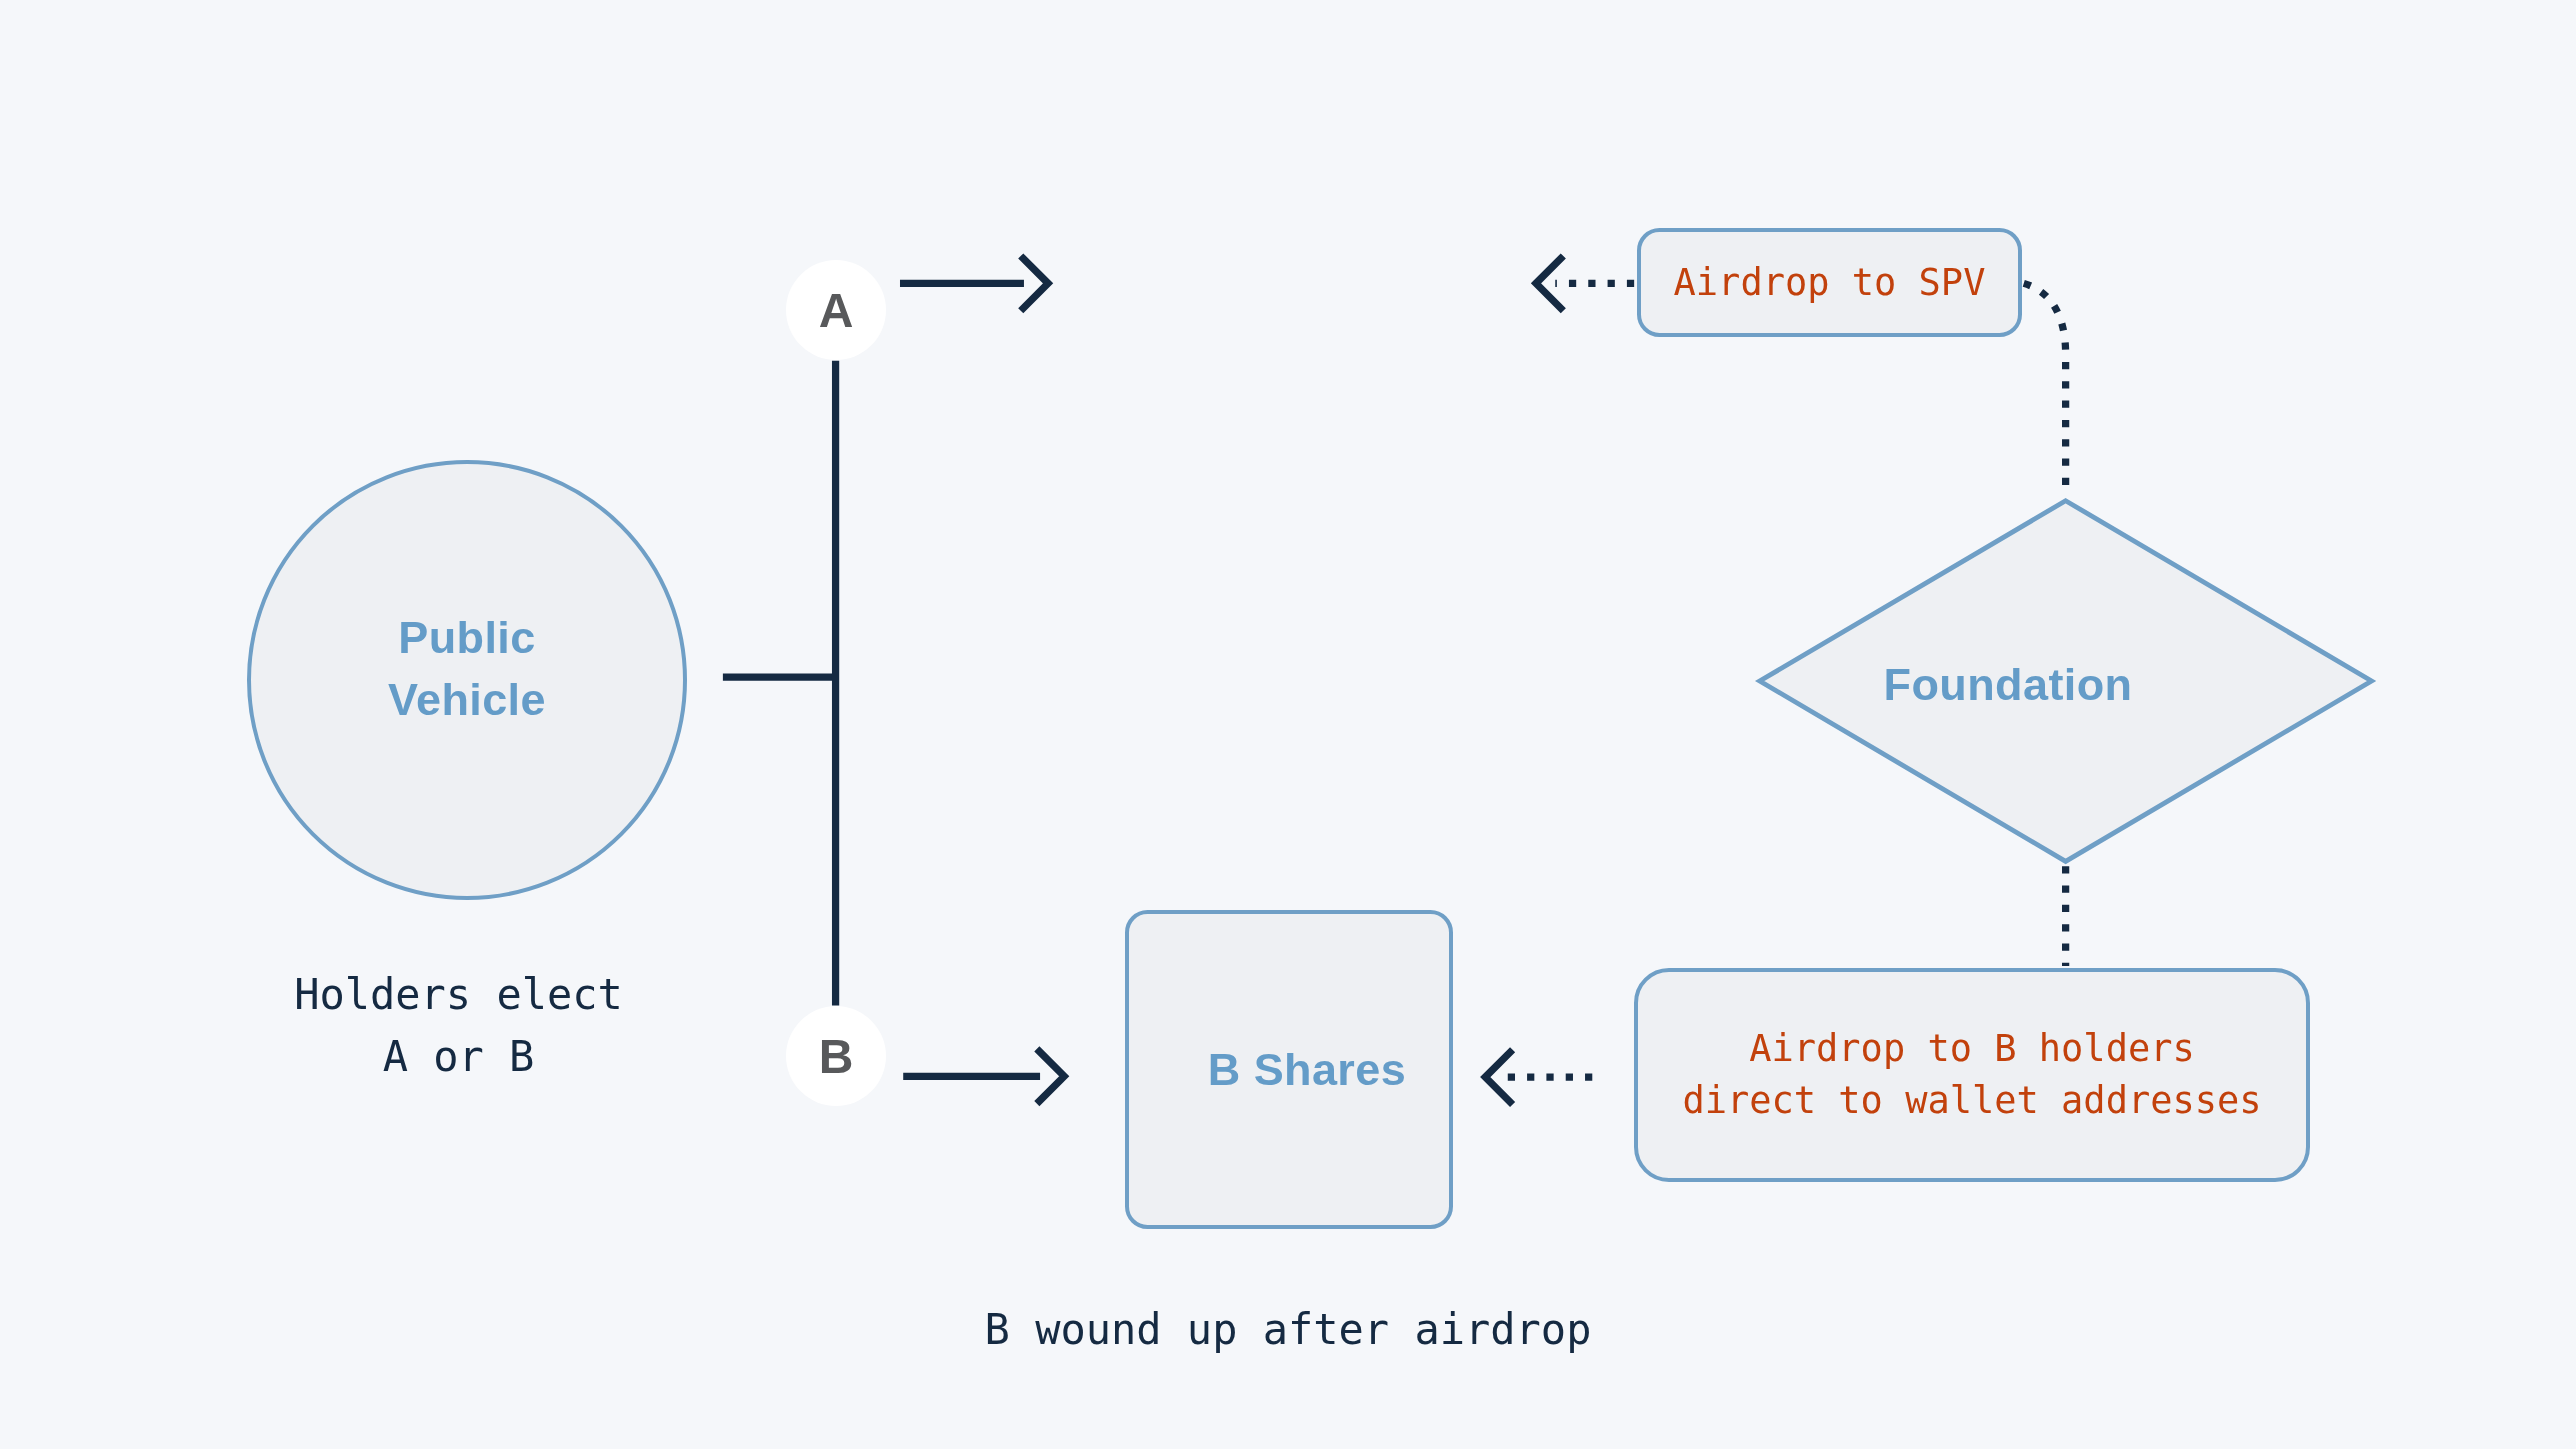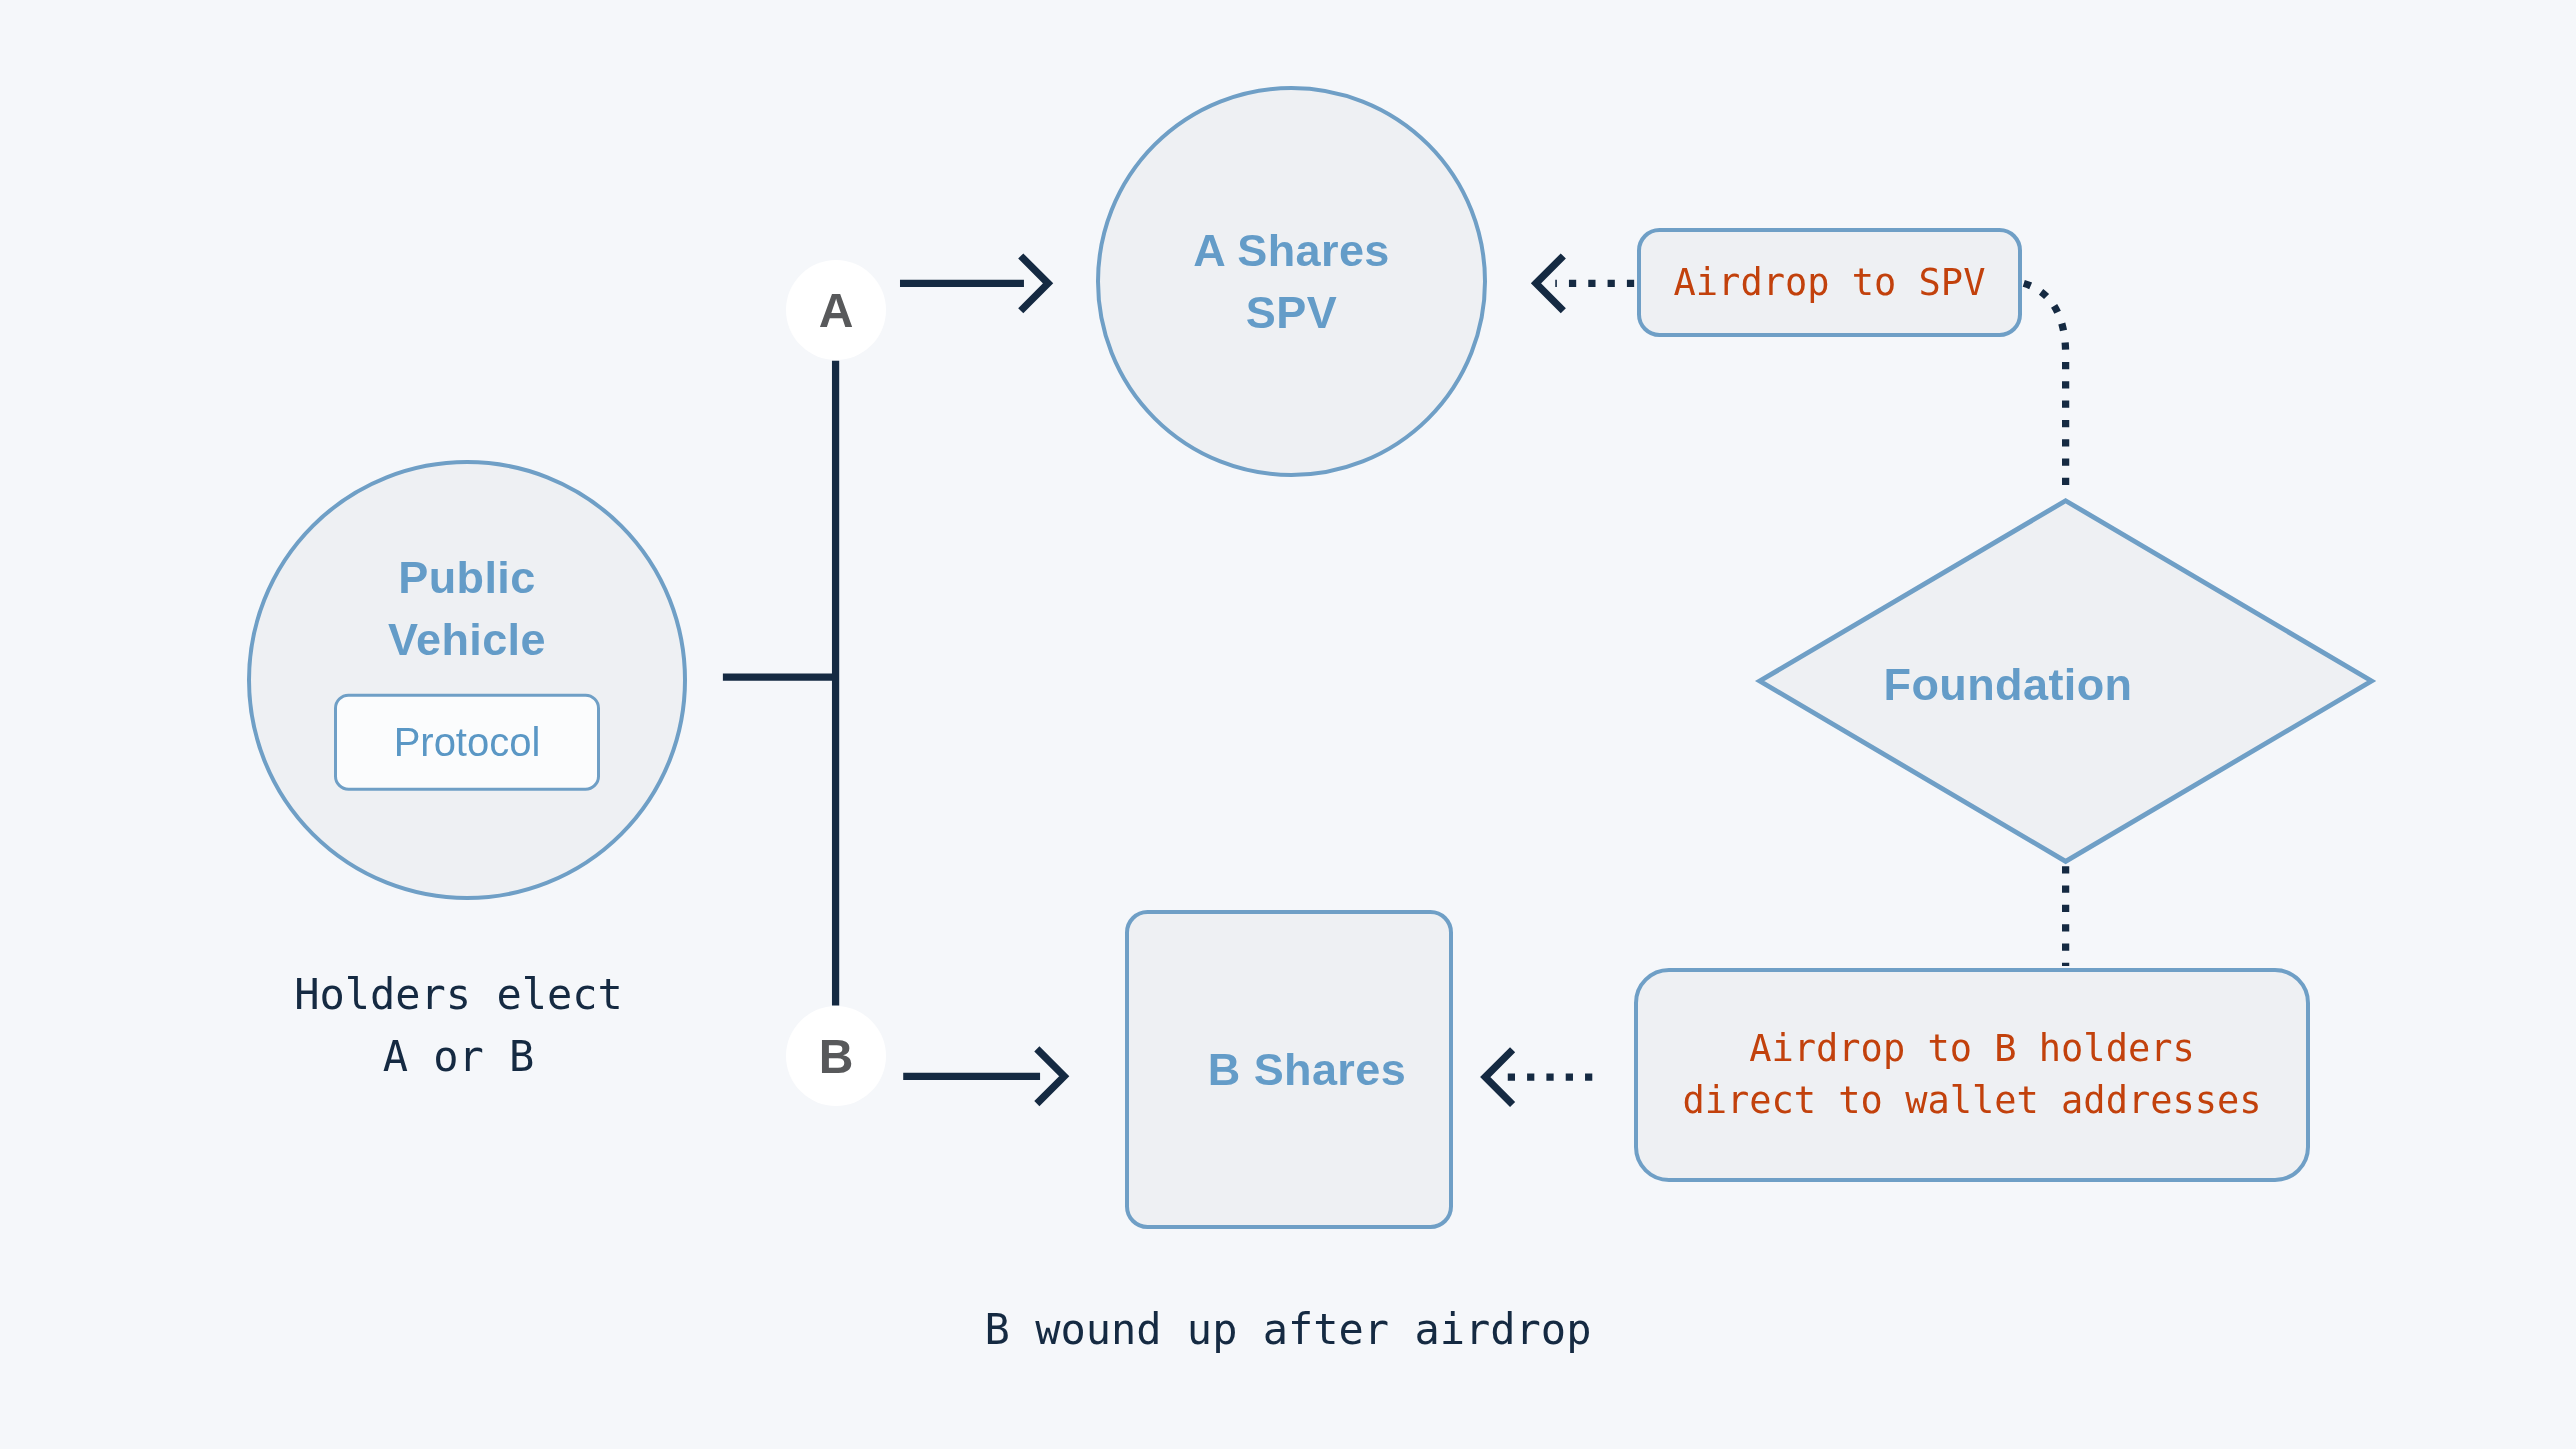--- a/index.html
+++ b/index.html
@@ -130,32 +130,23 @@
 
     <polygon points="2566,622 2946,846 2566,1070 2186,846" fill="#eef0f3" stroke="#6f9fc6" stroke-width="6"></polygon>
   </svg>
 
   <div class="node circle public-vehicle">
     <div class="inner">
       <div class="node-label">
         <div>Public</div>
         <div>Vehicle</div>
       </div>
-      <div class="protocol-badge">
-        <span>Protocol</span>
-      </div>
     </div>
   </div>
 
-  <div class="node circle a-shares-spv">
-    <div class="node-label">
-      <div>A Shares</div>
-      <div>SPV</div>
-    </div>
-  </div>
 
   <div class="node b-shares">
     <div class="node-label">B Shares</div>
   </div>
 
   <div class="foundation-label">
     <div class="node-label">Foundation</div>
   </div>
 
   <div class="node airdrop-spv">

